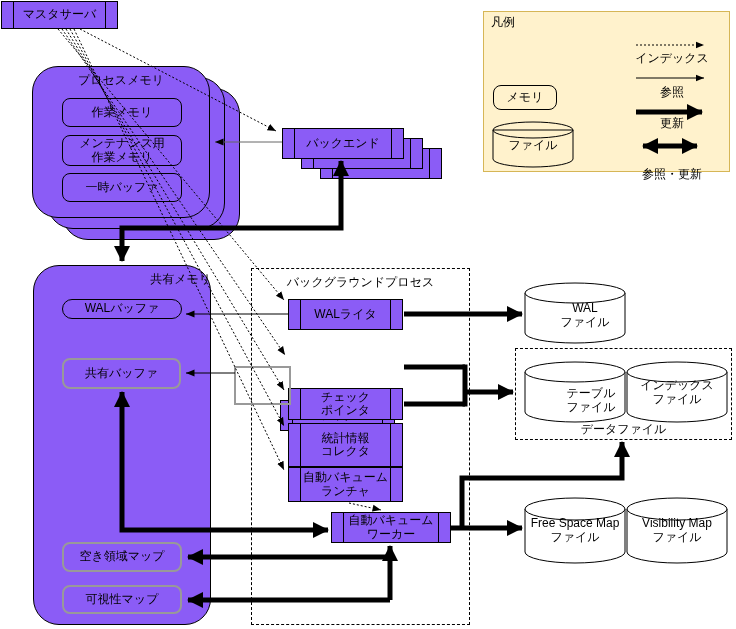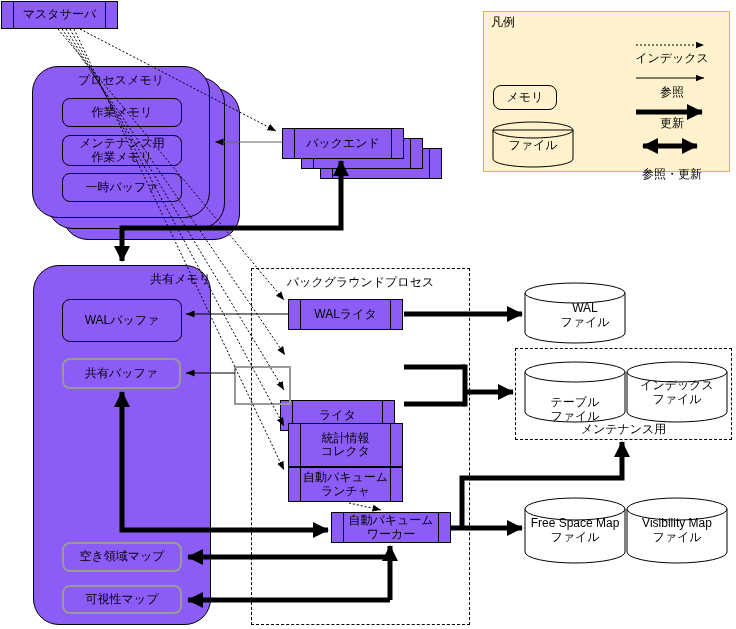--- a/index.html
+++ b/index.html
@@ -36,38 +36,40 @@
   <div class="box r8" style="left:62px;top:173px;width:120px;height:29px;">一時バッファ</div>
 
   <div class="box proc" style="left:320px;top:148px;width:122px;height:31px;"></div>
   <div class="box proc" style="left:301px;top:138px;width:122px;height:31px;"></div>
   <div class="box proc" style="left:282px;top:128px;width:122px;height:31px;">バックエンド</div>
 
   <div class="box proc" style="left:1px;top:1px;width:117px;height:28px;">マスタサーバ</div>
 
   <div class="box r24" style="left:33px;top:265px;width:178px;height:360px;"></div>
   <div class="title" style="left:33px;top:271px;width:178px;text-align:right;">共有メモリ</div>
-  <div class="box r8" style="left:62px;top:299px;width:120px;height:43px;">WALバッファ</div>
+  <div class="box r8" style="left:62px;top:299px;width:120px;height:20px;border-radius:14px;">WALバッファ</div>
   <div class="box r8 gray" style="left:62px;top:358px;width:119px;height:31px;">共有バッファ</div>
   <div class="box r8 gray" style="left:62px;top:542px;width:120px;height:30px;">空き領域マップ</div>
   <div class="box r8 gray" style="left:62px;top:585px;width:120px;height:29px;">可視性マップ</div>
 
   <div class="dashedbox" style="left:251px;top:268px;width:219px;height:357px;"></div>
   <div class="title" style="left:251px;top:274px;width:219px;">バックグラウンドプロセス</div>
   <div class="box proc" style="left:288px;top:299px;width:115px;height:31px;">WALライタ</div>
   <div class="box proc" style="left:280px;top:352px;width:115px;height:31px;margin-top:48px;">ライタ</div>
+  <div class="box proc" style="left:288px;top:388px;width:115px;height:32px;">チェック
+ポインタ</div>
   <div class="box proc" style="left:288px;top:423px;width:115px;height:44px;">統計情報
 コレクタ</div>
   <div class="box proc" style="left:288px;top:467px;width:115px;height:35px;">自動バキューム
 ランチャ</div>
   <div class="box proc" style="left:331px;top:512px;width:120px;height:31px;">自動バキューム
 ワーカー</div>
 
   <div class="dashedbox" style="left:515px;top:348px;width:217px;height:92px;"></div>
-  <div class="title" style="left:515px;top:421px;width:217px;">メンテナンス用</div>
+  <div class="title" style="left:515px;top:421px;width:217px;">データファイル</div>
 
   <div id="legend"></div>
   <div class="lbl" style="left:491px;top:16px;text-align:left;">凡例</div>
   <div class="box r8 transparent" style="left:493px;top:85px;width:64px;height:25px;">メモリ</div>
   <div class="lbl" style="left:612px;top:52px;width:120px;">インデックス</div>
   <div class="lbl" style="left:612px;top:86px;width:120px;font-family:Liberation Serif, serif;">参照</div>
   <div class="lbl" style="left:612px;top:117px;width:120px;">更新</div>
   <div class="lbl" style="left:612px;top:168px;width:120px;">参照・更新</div>
 
   <svg width="736" height="629">
@@ -90,21 +92,21 @@
 
       <g fill="none">
         <path d="M493,130 v29 a40,8 0 0 0 80,0 v-29 z"></path>
         <ellipse cx="533" cy="130" rx="40" ry="8"></ellipse>
       </g>
     </g>
   </svg>
 
   <div class="lbl" style="left:525px;top:302px;width:120px;">WAL
 ファイル</div>
-  <div class="lbl" style="left:525px;top:396px;width:100px;">テーブル
+  <div class="lbl" style="left:525px;top:387px;width:100px;padding-left:16px;">テーブル
 ファイル</div>
   <div class="lbl" style="left:627px;top:379px;width:100px;">インデックス
 ファイル</div>
   <div class="lbl" style="left:523px;top:517px;width:104px;">Free Space Map
 ファイル</div>
   <div class="lbl" style="left:627px;top:517px;width:100px;">Visibility Map
 ファイル</div>
   <div class="lbl" style="left:493px;top:139px;width:80px;">ファイル</div>
 
   <svg width="736" height="629">

